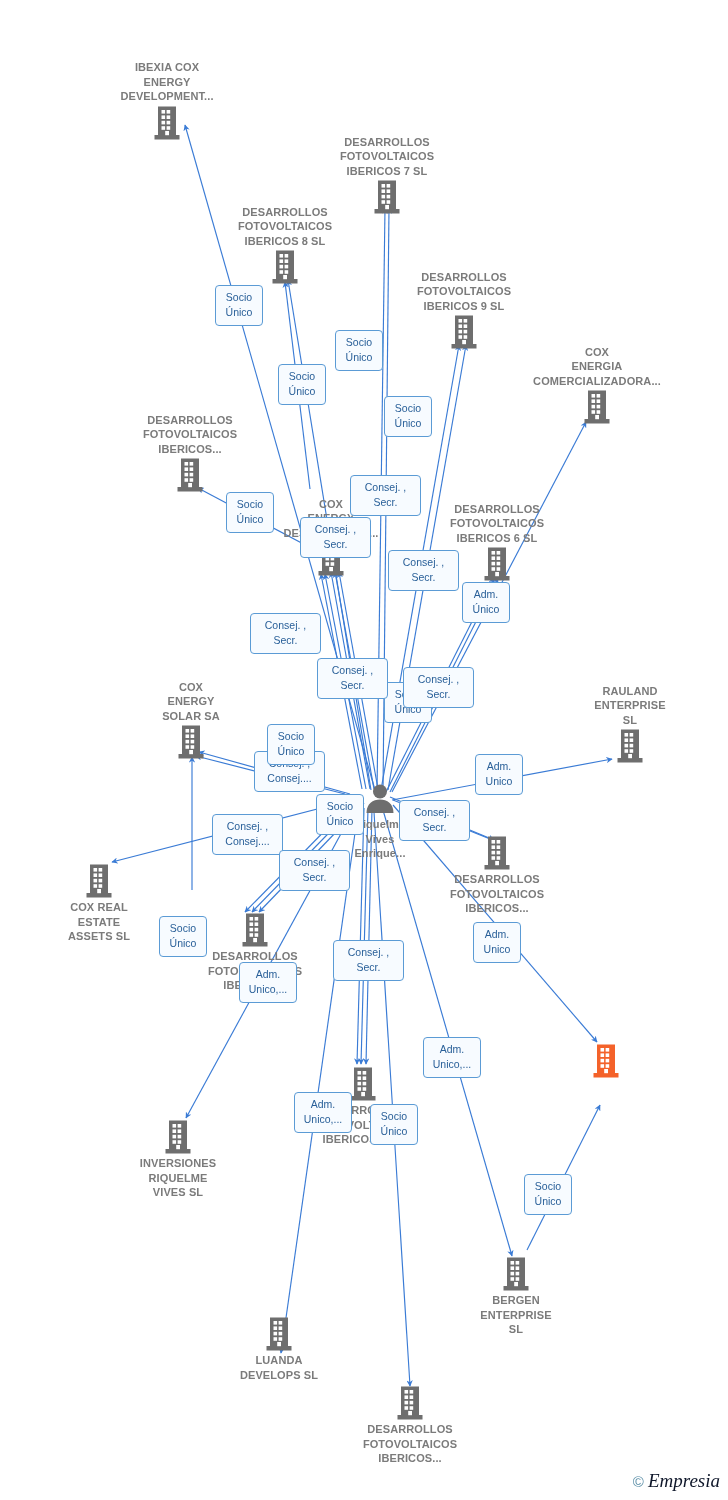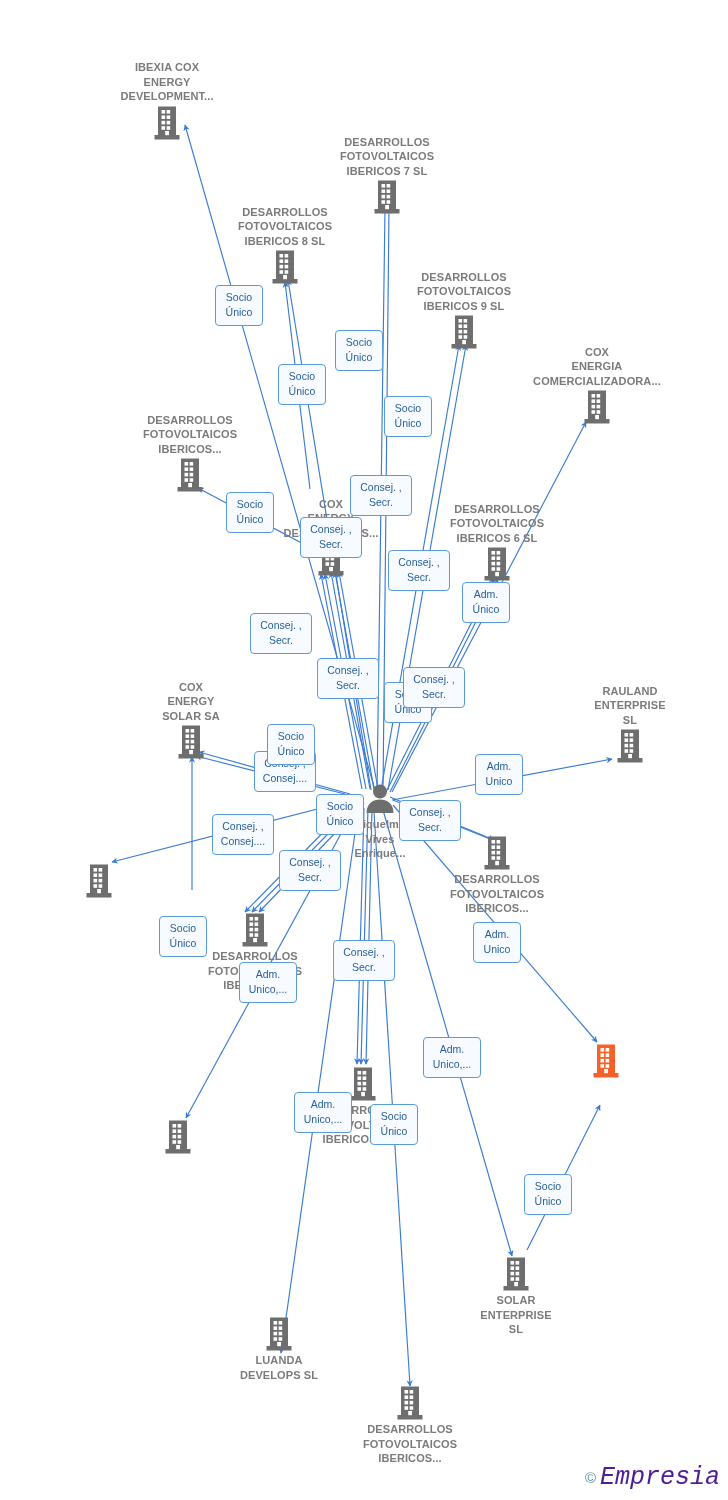--- a/index.html
+++ b/index.html
@@ -48,29 +48,29 @@
     font-size:10.5px;
     line-height:15px;
     text-align:center;
     padding:4px 5px 5px 5px;
     white-space:pre-line;
     width:48px;
     margin-left:-24px;
     margin-top:-18px;
   }
   .rel.w2{width:58px;margin-left:-29px;}
-  .rel.w3{width:62px;margin-left:-31px;}
+  .rel.w3{width:71px;margin-left:-31px;}
 
   .watermark{
     position:absolute;right:8px;bottom:8px;
     display:flex;align-items:center;gap:4px;
     font-size:19px;
   }
   .wm-c{color:#5b8fa8;font-size:15px;}
-  .wm-t{color:#4c1d95;font-style:italic;font-family:Liberation Mono, monospace;font-size:25px;}
+  .wm-t{color:#0f172a;font-style:italic;font-family:Liberation Serif, serif;font-size:19px;}
 </style>
 </head>
 <body>
 
 <div id="graph">
   <svg class="edges" viewBox="0 0 728 1500" preserveAspectRatio="none">
     <defs>
       <marker id="arrow" viewBox="0 0 10 10" refX="9" refY="5" markerWidth="5.5" markerHeight="5.5" orient="auto-start-reverse">
         <path d="M 0 0 L 10 5 L 0 10 L 3 5 z" fill="#3a7bd5"></path>
       </marker>
@@ -328,20 +328,23 @@
             <rect x="11.5" y="5" width="3.6" height="3.6" fill="#fff"></rect>
             <rect x="16.6" y="5" width="3.6" height="3.6" fill="#fff"></rect>
             <rect x="11.5" y="10.4" width="3.6" height="3.6" fill="#fff"></rect>
             <rect x="16.6" y="10.4" width="3.6" height="3.6" fill="#fff"></rect>
             <rect x="11.5" y="15.8" width="3.6" height="3.6" fill="#fff"></rect>
             <rect x="16.6" y="15.8" width="3.6" height="3.6" fill="#fff"></rect>
             <rect x="11.5" y="21.2" width="3.6" height="3.6" fill="#fff"></rect>
             <rect x="16.6" y="21.2" width="3.6" height="3.6" fill="#fff"></rect>
             <rect x="15.2" y="26" width="3.8" height="4.2" fill="#fff"></rect>
           </svg></span>
+        <span class="nlabel">COX REAL
+ESTATE
+ASSETS  SL</span>
       </div>
       <div class="node" style="left: 255px; top: 912px;">
         <span class="ico"><svg width="34" height="36" viewBox="0 0 34 36" aria-hidden="true">
             <rect x="8" y="1.5" width="18" height="29" fill="#6e6e6e"></rect>
             <rect x="4.5" y="30" width="25" height="4.5" fill="#6e6e6e"></rect>
             <rect x="11.5" y="5" width="3.6" height="3.6" fill="#fff"></rect>
             <rect x="16.6" y="5" width="3.6" height="3.6" fill="#fff"></rect>
             <rect x="11.5" y="10.4" width="3.6" height="3.6" fill="#fff"></rect>
             <rect x="16.6" y="10.4" width="3.6" height="3.6" fill="#fff"></rect>
             <rect x="11.5" y="15.8" width="3.6" height="3.6" fill="#fff"></rect>
@@ -394,36 +397,39 @@
             <rect x="11.5" y="5" width="3.6" height="3.6" fill="#fff"></rect>
             <rect x="16.6" y="5" width="3.6" height="3.6" fill="#fff"></rect>
             <rect x="11.5" y="10.4" width="3.6" height="3.6" fill="#fff"></rect>
             <rect x="16.6" y="10.4" width="3.6" height="3.6" fill="#fff"></rect>
             <rect x="11.5" y="15.8" width="3.6" height="3.6" fill="#fff"></rect>
             <rect x="16.6" y="15.8" width="3.6" height="3.6" fill="#fff"></rect>
             <rect x="11.5" y="21.2" width="3.6" height="3.6" fill="#fff"></rect>
             <rect x="16.6" y="21.2" width="3.6" height="3.6" fill="#fff"></rect>
             <rect x="15.2" y="26" width="3.8" height="4.2" fill="#fff"></rect>
           </svg></span>
+        <span class="nlabel">INVERSIONES
+RIQUELME
+VIVES  SL</span>
       </div>
       <div class="node" style="left: 516px; top: 1256px;">
         <span class="ico"><svg width="34" height="36" viewBox="0 0 34 36" aria-hidden="true">
             <rect x="8" y="1.5" width="18" height="29" fill="#6e6e6e"></rect>
             <rect x="4.5" y="30" width="25" height="4.5" fill="#6e6e6e"></rect>
             <rect x="11.5" y="5" width="3.6" height="3.6" fill="#fff"></rect>
             <rect x="16.6" y="5" width="3.6" height="3.6" fill="#fff"></rect>
             <rect x="11.5" y="10.4" width="3.6" height="3.6" fill="#fff"></rect>
             <rect x="16.6" y="10.4" width="3.6" height="3.6" fill="#fff"></rect>
             <rect x="11.5" y="15.8" width="3.6" height="3.6" fill="#fff"></rect>
             <rect x="16.6" y="15.8" width="3.6" height="3.6" fill="#fff"></rect>
             <rect x="11.5" y="21.2" width="3.6" height="3.6" fill="#fff"></rect>
             <rect x="16.6" y="21.2" width="3.6" height="3.6" fill="#fff"></rect>
             <rect x="15.2" y="26" width="3.8" height="4.2" fill="#fff"></rect>
           </svg></span>
-        <span class="nlabel">SOLAR
+        <span class="nlabel">BERGEN
 ENTERPRISE
 SL</span>
       </div>
       <div class="node" style="left: 279px; top: 1316px;">
         <span class="ico"><svg width="34" height="36" viewBox="0 0 34 36" aria-hidden="true">
             <rect x="8" y="1.5" width="18" height="29" fill="#6e6e6e"></rect>
             <rect x="4.5" y="30" width="25" height="4.5" fill="#6e6e6e"></rect>
             <rect x="11.5" y="5" width="3.6" height="3.6" fill="#fff"></rect>
             <rect x="16.6" y="5" width="3.6" height="3.6" fill="#fff"></rect>
             <rect x="11.5" y="10.4" width="3.6" height="3.6" fill="#fff"></rect>

